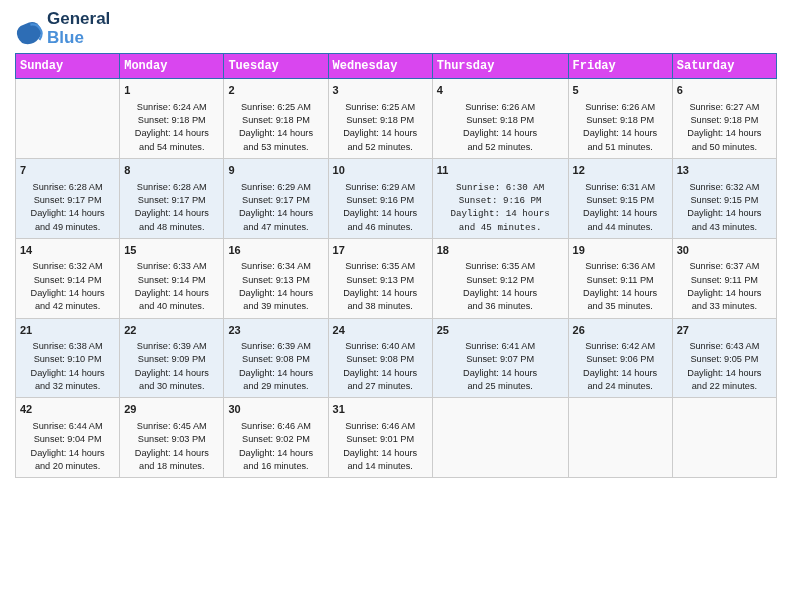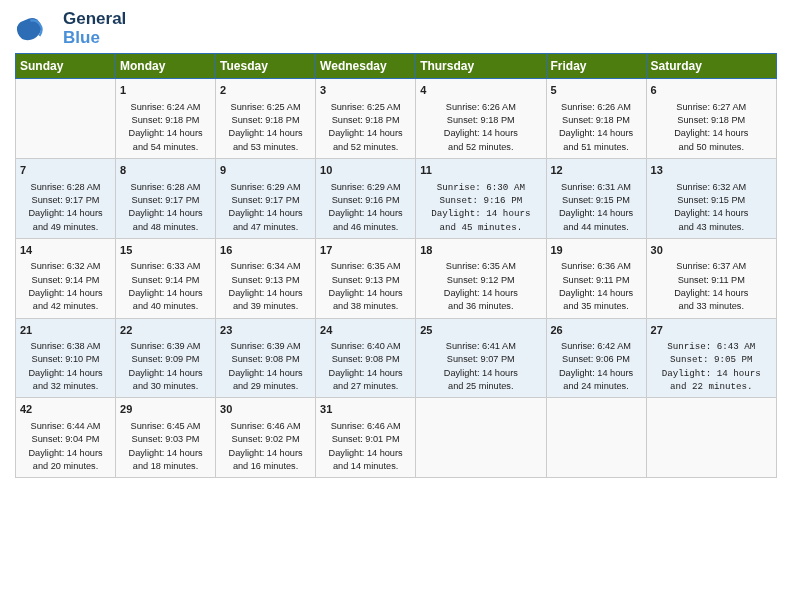--- a/index.html
+++ b/index.html
@@ -16,22 +16,22 @@
       padding: 10px 15px;
     }
     .header {
       display: flex;
       justify-content: space-between;
       align-items: flex-start;
       margin-bottom: 6px;
     }
     .logo {
       display: flex;
-      align-items: center;
-      gap: 20px;
+      align-items: flex-end;
+      gap: 4px;
     }
     .logo-icon {
       width: 28px;
       height: 28px;
     }
     .title-block {
       text-align: right;
     }
     .main-title {
       font-size: 36px;
@@ -42,22 +42,23 @@
     .subtitle {
       font-size: 14px;
       color: #1a3a5c;
     }
     table {
       width: 100%;
       border-collapse: collapse;
       font-size: 10px;
     }
     thead tr {
-      background-color: #4d7c0f;
+      background-color: #d946ef;
       color: #fff;
+      font-family: Liberation Mono, monospace;
     }
     thead th {
       padding: 5px 4px;
       text-align: left;
       font-size: 12px;
       font-weight: bold;
       border: 1px solid #2d6db5;
     }
     tbody tr {
       vertical-align: top;
@@ -308,21 +309,21 @@
           </td>
           <td>
             <span class="day-num">26</span>
             <div class="cell-info" style="white-space: pre-line;">Sunrise: 6:42 AM
 Sunset: 9:06 PM
 Daylight: 14 hours
 and 24 minutes.</div>
           </td>
           <td>
             <span class="day-num">27</span>
-            <div class="cell-info" style="white-space: pre-line; font-family: Liberation Mono, monospace;">Sunrise: 6:43 AM
+            <div class="cell-info" style="white-space: pre-line;">Sunrise: 6:43 AM
 Sunset: 9:05 PM
 Daylight: 14 hours
 and 22 minutes.</div>
           </td>
         </tr>
         <tr>
           <td>
             <span class="day-num">42</span>
             <div class="cell-info" style="white-space: pre-line;">Sunrise: 6:44 AM
 Sunset: 9:04 PM

